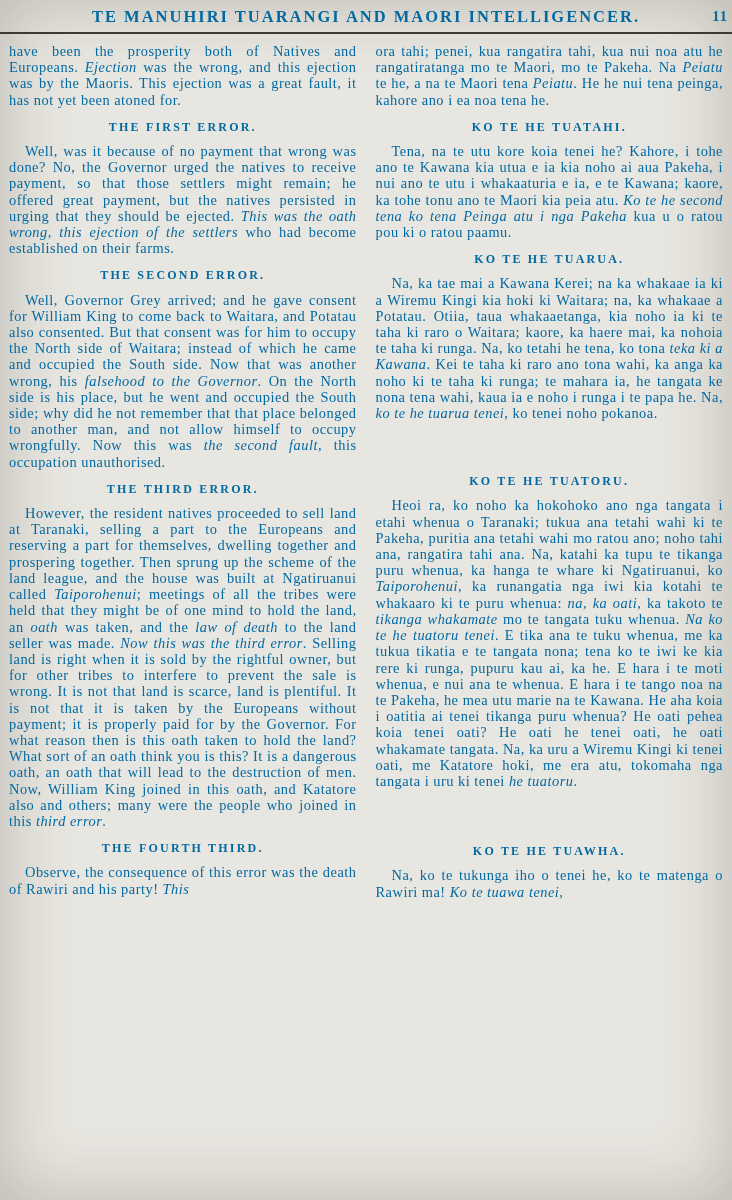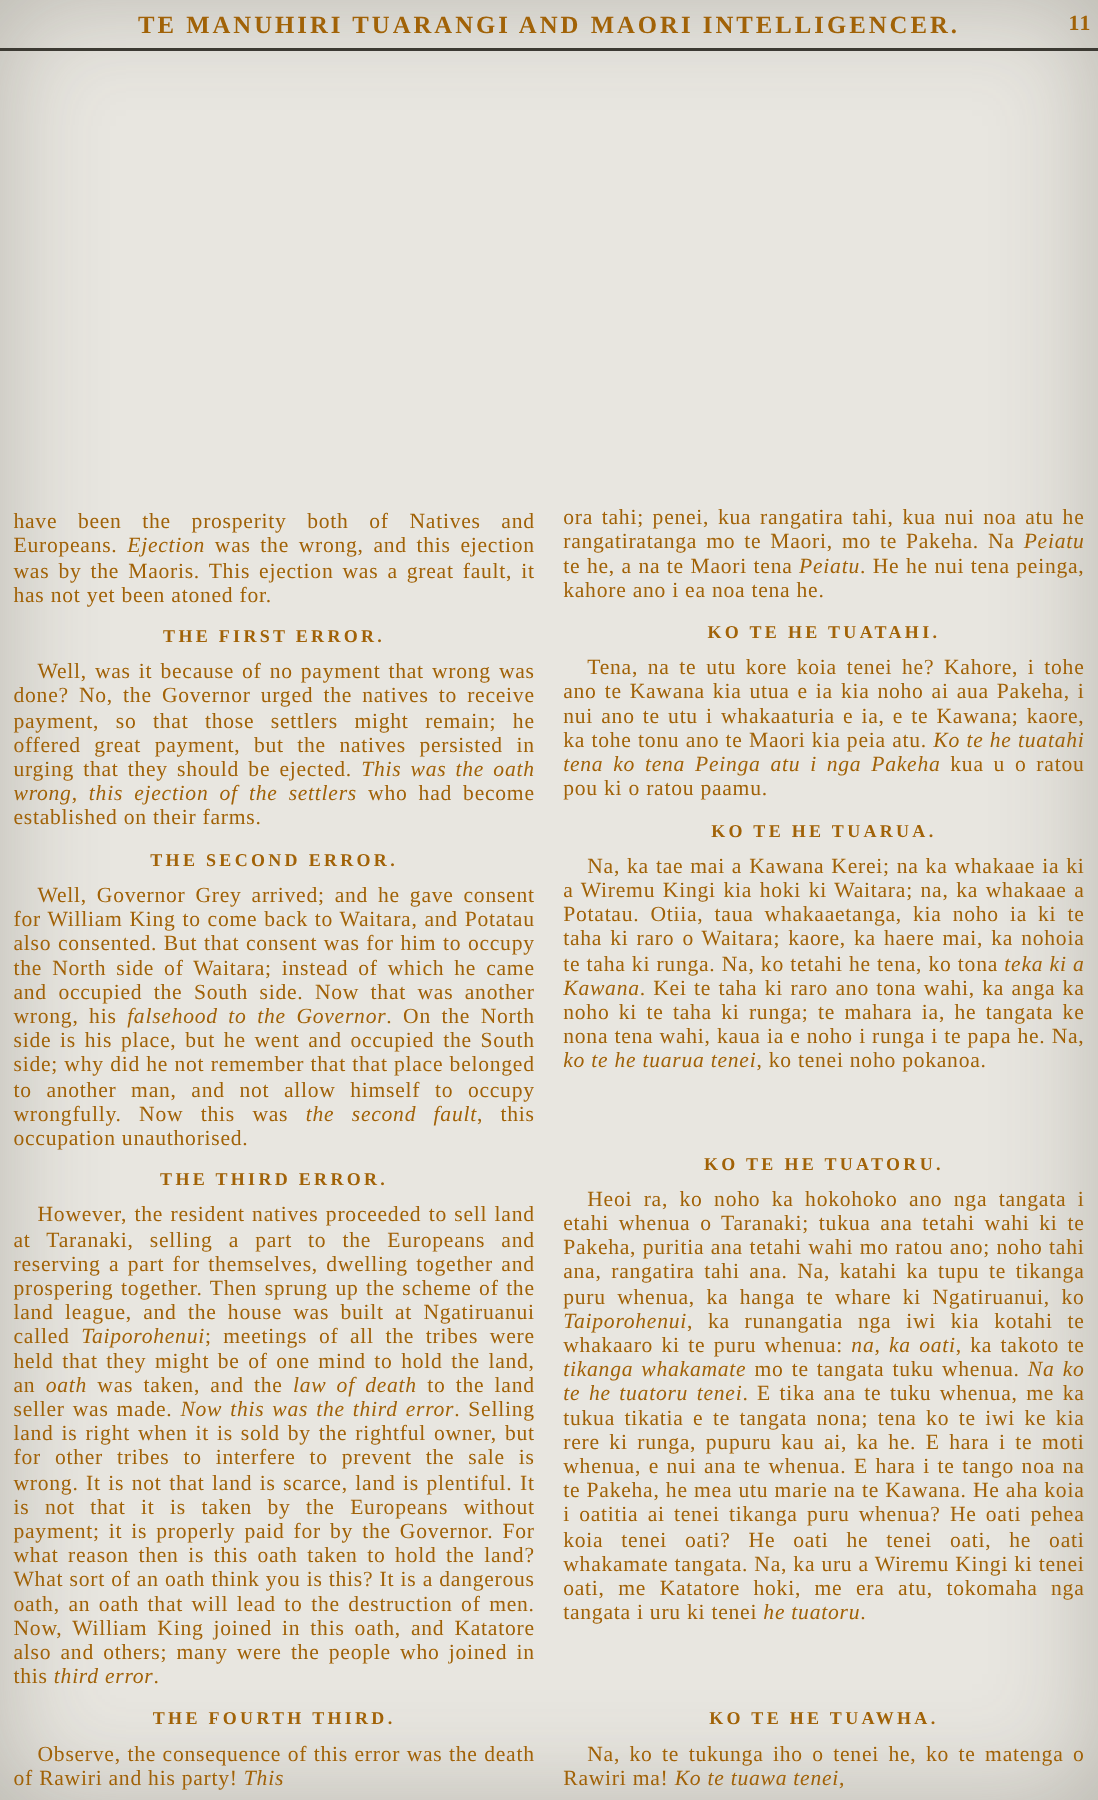--- a/index.html
+++ b/index.html
@@ -1,27 +1,27 @@
 <!DOCTYPE html>
 <html><head>
 <meta charset="utf-8">
 <style>
   html, body { margin: 0; padding: 0; background: #6b6862; }
   .page {
     width: 732px; height: 1200px; margin: 0 auto;
-    background: #e8e6e0; color: #a16207;
+    background: #e8e6e0; color: #0369a1;
     font-family: "Liberation Serif", "DejaVu Serif", serif;
     overflow: hidden; position: relative;
     box-shadow: inset 0 0 70px rgba(80,75,62,.30);
     display: flex; flex-direction: column;
   }
   .masthead { position: relative; padding: 7px 12px 5px; border-bottom: 2px solid #3c3a33; flex: 0 0 auto; }
   .masthead-title { text-align: center; font-weight: bold; font-size: 16.5px; letter-spacing: 2px; }
   .masthead-page { position: absolute; right: 4px; top: 8px; font-weight: bold; font-size: 14.5px; letter-spacing: 1px; }
-  .columns { display: flex; align-items: flex-end; flex: 1 1 auto; min-height: 0; }
+  .columns { display: flex; align-items: flex-start; flex: 1 1 auto; min-height: 0; }
   .col {
     flex: 1 1 50%; padding: 9px 9px 6px 9px;
     font-size: 14.4px; line-height: 16.2px; letter-spacing: .5px;
     text-align: justify; overflow: hidden;
   }
   .divider { width: 1px; background: #4a4840; flex: 0 0 auto; }
   .col p { margin: 0; text-indent: 16px; }
   .col p.cont { text-indent: 0; }
   .sec-h { font-size: 12px; font-weight: bold; text-align: center; letter-spacing: 2.2px; margin: 11px 0 8px; }
   .gap-lg { margin-top: 52px; }
@@ -50,21 +50,21 @@
       <p>However, the resident natives proceeded to sell land at Taranaki, selling a part to the Europeans and reserving a part for themselves, dwelling together and prospering together.  Then sprung up the scheme of the land league, and the house was built at Ngatiruanui called <i>Taiporohenui</i>; meetings of all the tribes were held that they might be of one mind to hold the land, an <i>oath</i> was taken, and the <i>law of death</i> to the land seller was made.  <i>Now this was the third error</i>.  Selling land is right when it is sold by the rightful owner, but for other tribes to interfere to prevent the sale is wrong. It is not that land is scarce, land is plentiful. It is not that it is taken by the Europeans without payment; it is properly paid for by the Governor.  For what reason then is this oath taken to hold the land?  What sort of an oath think you is this?  It is a dangerous oath, an oath that will lead to the destruction of men.  Now, William King joined in this oath, and Katatore also and others; many were the people who joined in this <i>third error</i>.</p>
       <h3 class="sec-h">THE FOURTH THIRD.</h3>
       <p>Observe, the consequence of this error was the death of Rawiri and his party! <i>This</i></p>
     </section>
 
     <div class="divider"></div>
 
     <section class="col col-right">
       <p class="cont">ora tahi; penei, kua rangatira tahi, kua nui noa atu he rangatiratanga mo te Maori, mo te Pakeha.  Na <i>Peiatu</i> te he, a na te Maori tena <i>Peiatu</i>.  He he nui tena peinga, kahore ano i ea noa tena he.</p>
       <h3 class="sec-h">KO TE HE TUATAHI.</h3>
-      <p>Tena, na te utu kore koia tenei he?  Kahore, i tohe ano te Kawana kia utua e ia kia noho ai aua Pakeha, i nui ano te utu i whakaaturia e ia, e te Kawana; kaore, ka tohe tonu ano te Maori kia peia atu.  <i>Ko te he tuatahi tena ko tena Peinga atu i nga Pakeha</i> kua u o ratou pou ki o ratou paamu.</p>
+      <p>Tena, na te utu kore koia tenei he?  Kahore, i tohe ano te Kawana kia utua e ia kia noho ai aua Pakeha, i nui ano te utu i whakaaturia e ia, e te Kawana; kaore, ka tohe tonu ano te Maori kia peia atu.  <i>Ko te he second tena ko tena Peinga atu i nga Pakeha</i> kua u o ratou pou ki o ratou paamu.</p>
       <h3 class="sec-h">KO TE HE TUARUA.</h3>
       <p>Na, ka tae mai a Kawana Kerei; na ka whakaae ia ki a Wiremu Kingi kia hoki ki Waitara; na, ka whakaae a Potatau.  Otiia, taua whakaaetanga, kia noho ia ki te taha ki raro o Waitara; kaore, ka haere mai, ka nohoia te taha ki runga.  Na, ko tetahi he tena, ko tona <i>teka ki a Kawana</i>.  Kei te taha ki raro ano tona wahi, ka anga ka noho ki te taha ki runga; te mahara ia, he tangata ke nona tena wahi, kaua ia e noho i runga i te papa he.  Na, <i>ko te he tuarua tenei</i>, ko tenei noho pokanoa.</p>
       <h3 class="sec-h gap-lg">KO TE HE TUATORU.</h3>
       <p>Heoi ra, ko noho ka hokohoko ano nga tangata i etahi whenua o Taranaki; tukua ana tetahi wahi ki te Pakeha, puritia ana tetahi wahi mo ratou ano; noho tahi ana, rangatira tahi ana.  Na, katahi ka tupu te tikanga puru whenua, ka hanga te whare ki Ngatiruanui, ko <i>Taiporohenui</i>, ka runangatia nga iwi kia kotahi te whakaaro ki te puru whenua: <i>na, ka oati</i>, ka takoto te <i>tikanga whakamate</i> mo te tangata tuku whenua.  <i>Na ko te he tuatoru tenei</i>.  E tika ana te tuku whenua, me ka tukua tikatia e te tangata nona; tena ko te iwi ke kia rere ki runga, pupuru kau ai, ka he.  E hara i te moti whenua, e nui ana te whenua.  E hara i te tango noa na te Pakeha, he mea utu marie na te Kawana.  He aha koia i oatitia ai tenei tikanga puru whenua?  He oati pehea koia tenei oati?  He oati he tenei oati, he oati whakamate tangata.  Na, ka uru a Wiremu Kingi ki tenei oati, me Katatore hoki, me era atu, tokomaha nga tangata i uru ki tenei <i>he tuatoru</i>.</p>
       <h3 class="sec-h gap-xl">KO TE HE TUAWHA.</h3>
       <p>Na, ko te tukunga iho o tenei he, ko te matenga o Rawiri ma! <i>Ko te tuawa tenei,</i></p>
     </section>
 
   </div>
 </div>

